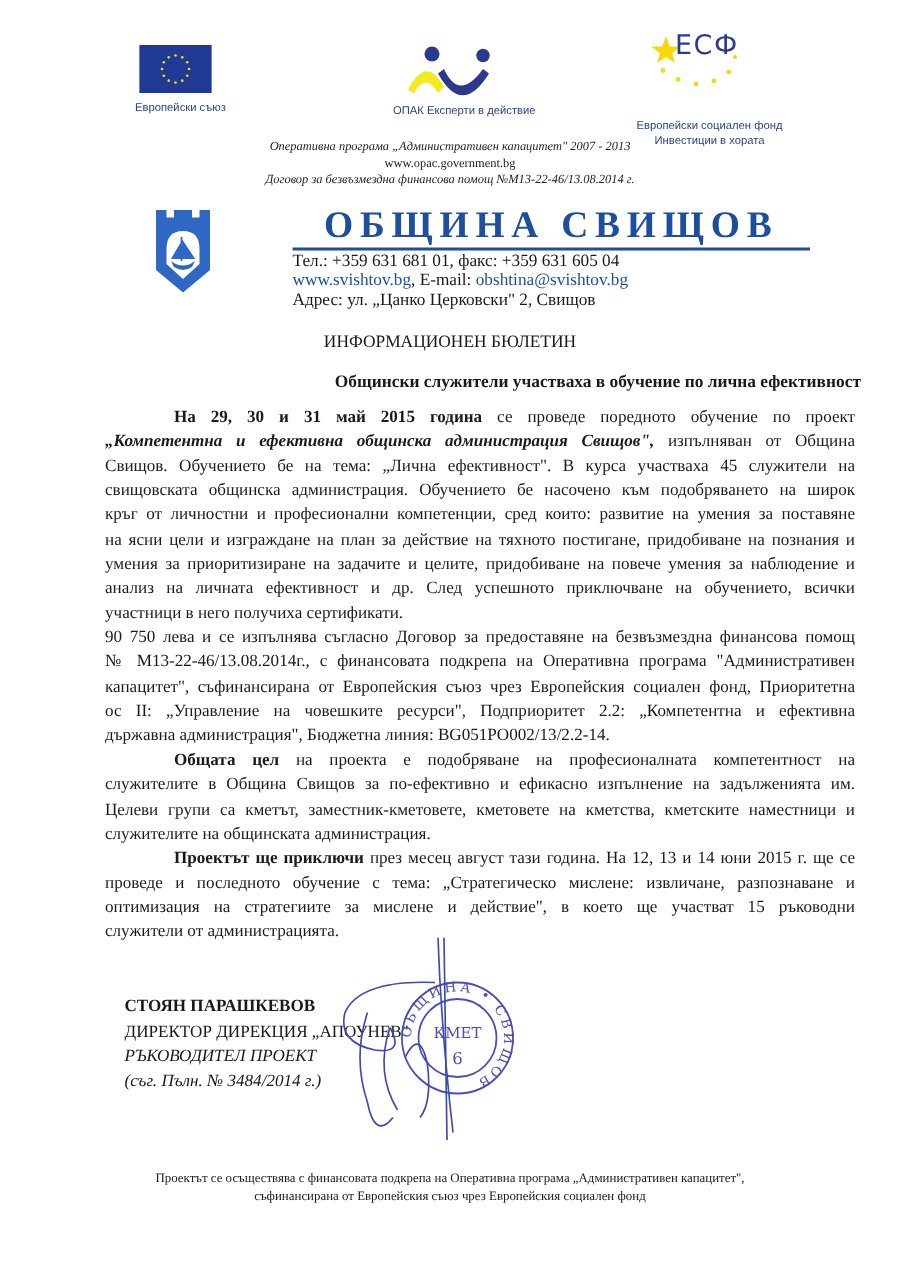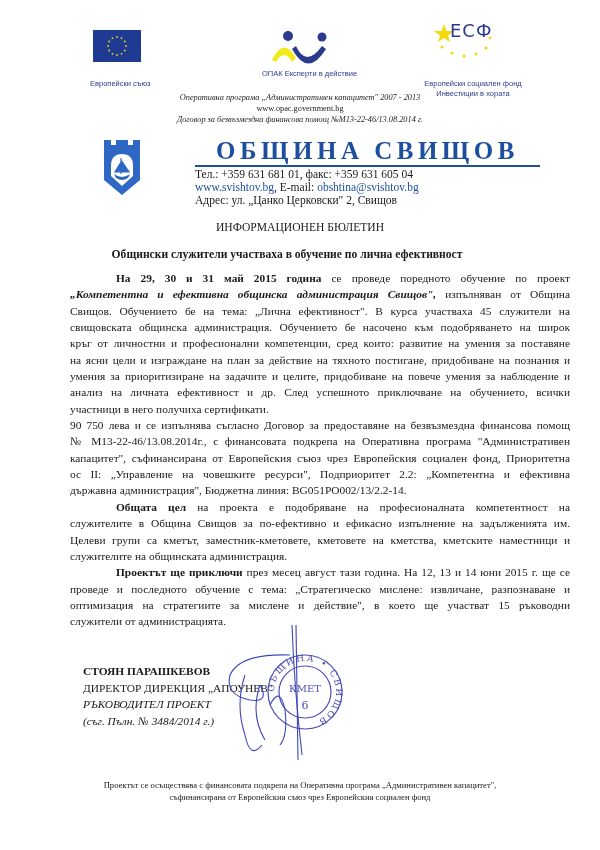--- a/index.html
+++ b/index.html
@@ -21,21 +21,21 @@
   .crest { left: 103px; top: 140px; width: 38px; height: 56px; }
   .muni-title {
     left: 195px; top: 137px; width: 345px; text-align: center;
     font-size: 25px; font-weight: bold; color: #1d4f9e; letter-spacing: 4.5px;
     border-bottom: 2px solid #1d4f9e; line-height: 28px; padding-bottom: 0;
   }
   .contact { left: 195px; width: 345px; text-align: left; font-size: 11.5px; color: #1a1a1a; }
   .contact a { color: #1d4f9e; }
 
   .bulletin-title { left: 0; width: 600px; top: 221px; text-align: center; font-weight: normal; font-size: 11.6px; }
-  .subtitle { left: 0; width: 574px; top: 248px; text-align: center; font-weight: bold; font-size: 11.6px; }
+  .subtitle { left: 0; width: 574px; top: 248px; text-align: right; font-weight: bold; font-size: 11.6px; }
 
   .body-text {
     left: 52px; width: 500px; top: 266px; font-size: 11.4px; line-height: 16.35px; text-align: justify; margin-left: 18px;
   }
   .line { display: block; text-align-last: justify; white-space: nowrap; }
   .line.last { text-align-last: left; }
   .ind { padding-left: 46px; }
 
   .sign { left: 83px; font-size: 11.4px; line-height: 16.5px; }
   .sign .name { font-weight: bold; }
@@ -61,21 +61,21 @@
         <circle cx="28.5" cy="23.8" r="0.9"></circle>
       <circle cx="24" cy="25" r="0.9"></circle>
         <circle cx="19.5" cy="23.8" r="0.9"></circle>
         <circle cx="16.2" cy="20.5" r="0.9"></circle>
       <circle cx="15" cy="16" r="0.9"></circle>
         <circle cx="16.2" cy="11.5" r="0.9"></circle>
         <circle cx="19.5" cy="8.2" r="0.9"></circle>
     </g>
   </svg>
 </div>
-<div class="abs logo-cap" style="left:90px; top:67px;margin-top:12px;">Европейски съюз</div>
+<div class="abs logo-cap" style="left:90px; top:67px;">Европейски съюз</div>
 
 <div class="abs opac-logo">
   <svg width="72" height="44" viewBox="0 0 72 44">
     <circle cx="26" cy="8" r="5" fill="#2b3a8f"></circle>
     <circle cx="60" cy="9" r="4.5" fill="#2b3a8f"></circle>
     <path d="M10 32 Q22 8 34 30 L30 34 Q22 20 14 34 Z" fill="#f2ea1c"></path>
     <path d="M34 18 Q44 40 60 18 L64 21 Q46 50 30 21 Z" fill="#2b3a8f"></path>
   </svg>
 </div>
 <div class="abs logo-cap" style="left:262px; top:69px;">ОПАК Експерти в действие</div>

